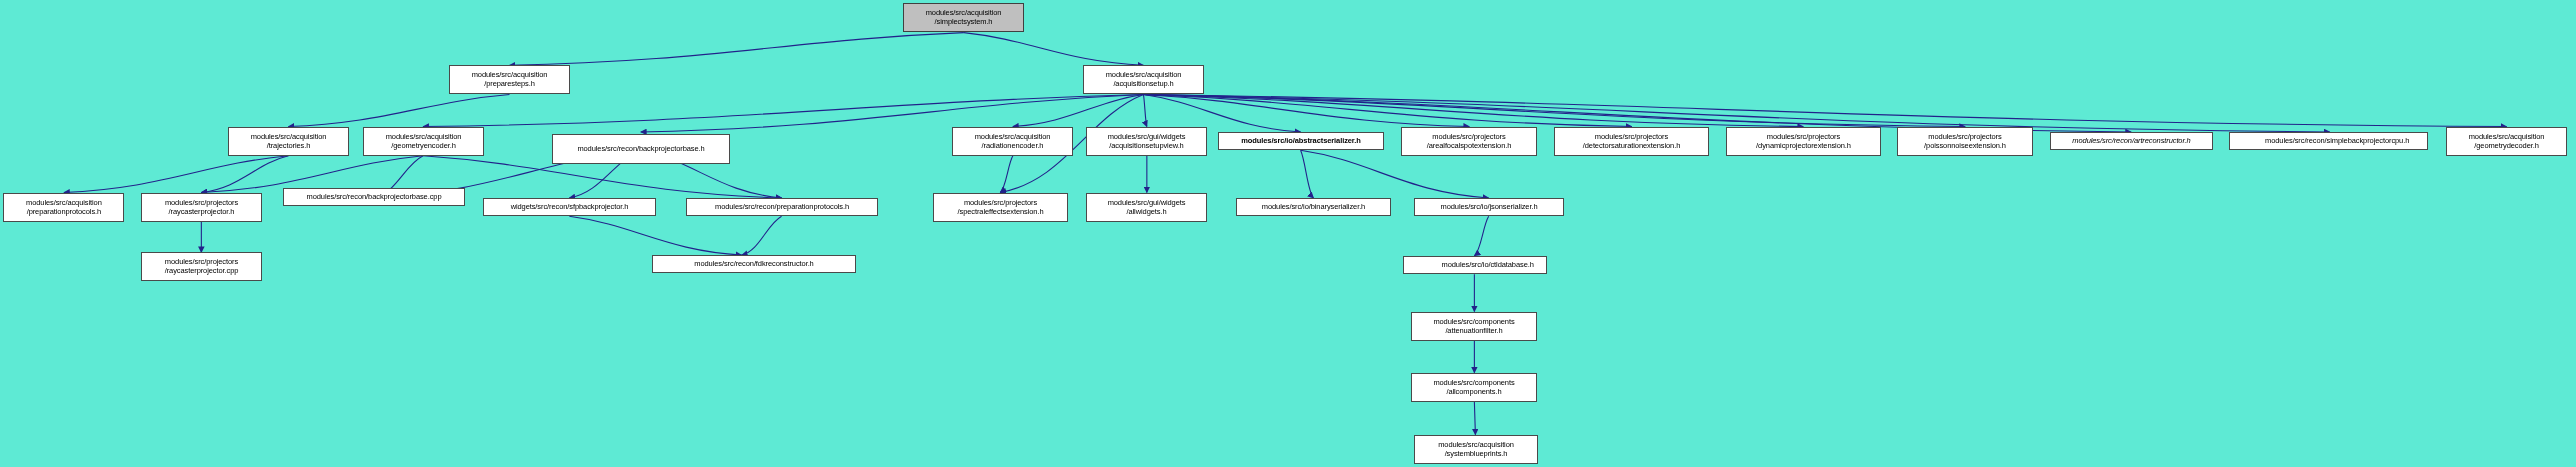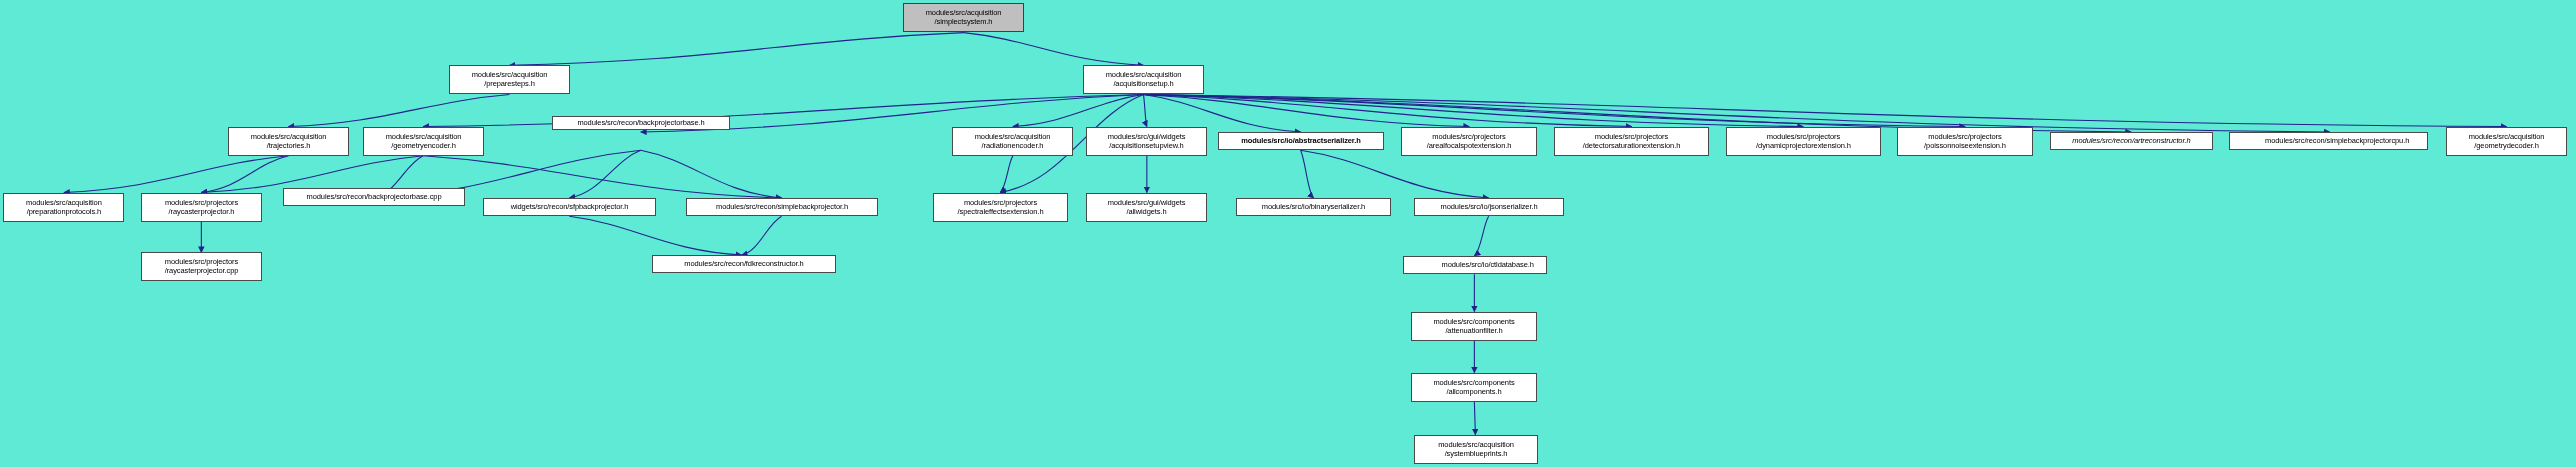--- a/index.html
+++ b/index.html
@@ -94,21 +94,21 @@
 <div class="node root" style="left: 903px; top: 3.4px; width: 121px; height: 29px;">modules/src/acquisition
 /simplectsystem.h</div>
     <div class="node" style="left: 449px; top: 65px; width: 121px; height: 29px;">modules/src/acquisition
 /preparesteps.h</div>
     <div class="node" style="left: 1083px; top: 65px; width: 121px; height: 29px;">modules/src/acquisition
 /acquisitionsetup.h</div>
     <div class="node" style="left: 228px; top: 127px; width: 121px; height: 29px;">modules/src/acquisition
 /trajectories.h</div>
     <div class="node" style="left: 363px; top: 127px; width: 121px; height: 29px;">modules/src/acquisition
 /geometryencoder.h</div>
-    <div class="node" style="left: 552px; top: 116px; width: 178px; height: 14px; text-align: right;">modules/src/recon/backprojectorbase.h</div>
+    <div class="node" style="left: 552px; top: 134px; width: 178px; height: 30px; text-align: right;">modules/src/recon/backprojectorbase.h</div>
     <div class="node" style="left: 952px; top: 127px; width: 121px; height: 29px;">modules/src/acquisition
 /radiationencoder.h</div>
     <div class="node" style="left: 1086px; top: 127px; width: 121px; height: 29px;">modules/src/gui/widgets
 /acquisitionsetupview.h</div>
     <div class="node" style="left: 1218px; top: 132px; width: 166px; height: 18.4px; font-weight: bold;">modules/src/io/abstractserializer.h</div>
     <div class="node" style="left: 1401px; top: 127px; width: 136px; height: 29px;">modules/src/projectors
 /arealfocalspotextension.h</div>
     <div class="node" style="left: 1554px; top: 127px; width: 155px; height: 29px;">modules/src/projectors
 /detectorsaturationextension.h</div>
     <div class="node" style="left: 1726px; top: 127px; width: 155px; height: 29px;">modules/src/projectors
@@ -118,30 +118,30 @@
     <div class="node" style="left: 2050px; top: 132px; width: 163px; height: 18.4px; font-style: italic;">modules/src/recon/artreconstructor.h</div>
     <div class="node" style="left: 2229px; top: 132px; width: 199px; height: 18.4px; padding-left: 20px;">modules/src/recon/simplebackprojectorcpu.h</div>
     <div class="node" style="left: 2446px; top: 127px; width: 121px; height: 29px;">modules/src/acquisition
 /geometrydecoder.h</div>
     <div class="node" style="left: 3.4px; top: 193px; width: 121px; height: 29px;">modules/src/acquisition
 /preparationprotocols.h</div>
     <div class="node" style="left: 141px; top: 193px; width: 121px; height: 29px;">modules/src/projectors
 /raycasterprojector.h</div>
     <div class="node" style="left: 283px; top: 188px; width: 182px; height: 18.4px;">modules/src/recon/backprojectorbase.cpp</div>
     <div class="node" style="left: 483px; top: 198px; width: 173px; height: 18.4px;">widgets/src/recon/sfpbackprojector.h</div>
-    <div class="node" style="left: 686px; top: 198px; width: 192px; height: 18.4px;">modules/src/recon/simplebackprojector.h</div>
+    <div class="node" style="left: 686px; top: 198px; width: 192px; height: 18.4px;">modules/src/recon/preparationprotocols.h</div>
     <div class="node" style="left: 933px; top: 193px; width: 135px; height: 29px;">modules/src/projectors
 /spectraleffectsextension.h</div>
     <div class="node" style="left: 1086px; top: 193px; width: 121px; height: 29px;">modules/src/gui/widgets
 /allwidgets.h</div>
     <div class="node" style="left: 1236px; top: 198px; width: 155px; height: 18.4px;">modules/src/io/binaryserializer.h</div>
     <div class="node" style="left: 1414px; top: 198px; width: 150px; height: 18.4px;">modules/src/io/jsonserializer.h</div>
     <div class="node" style="left: 141px; top: 252px; width: 121px; height: 29px;">modules/src/projectors
 /raycasterprojector.cpp</div>
-    <div class="node" style="left: 652px; top: 255px; width: 184px; height: 18.4px;">modules/src/recon/fdkreconstructor.h</div>
+    <div class="node" style="left: 652px; top: 255px; width: 204px; height: 18.4px;">modules/src/recon/fdkreconstructor.h</div>
     <div class="node" style="left: 1403px; top: 256px; width: 144px; height: 18.4px; padding-left: 28px;">modules/src/io/ctldatabase.h</div>
     <div class="node" style="left: 1411px; top: 312px; width: 126px; height: 29px;">modules/src/components
 /attenuationfilter.h</div>
     <div class="node" style="left: 1411px; top: 373px; width: 126px; height: 29px;">modules/src/components
 /allcomponents.h</div>
     <div class="node" style="left: 1414px; top: 435px; width: 124px; height: 29px;">modules/src/acquisition
 /systemblueprints.h</div>
   </div>
 
 

